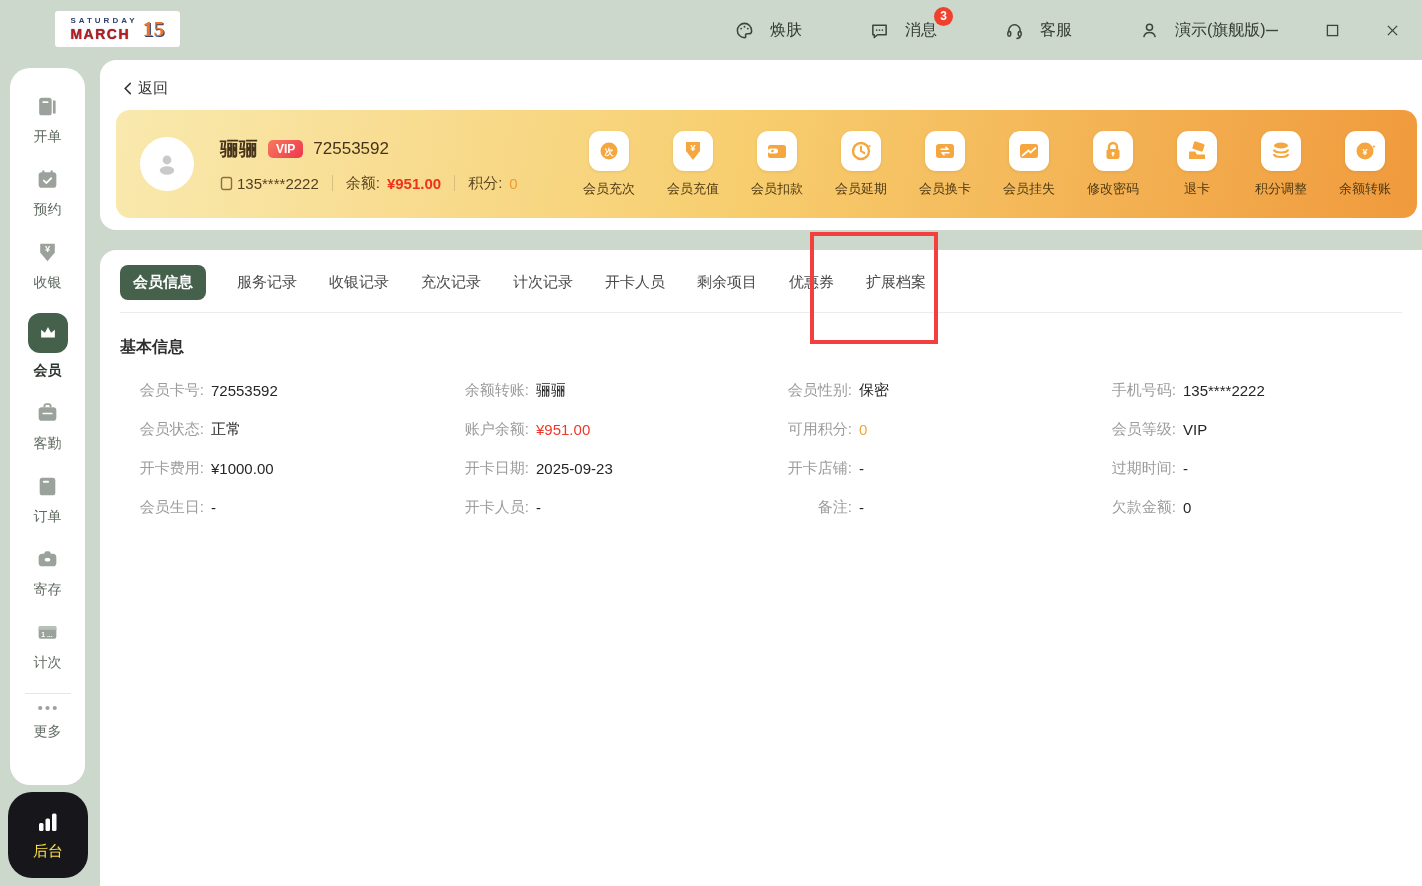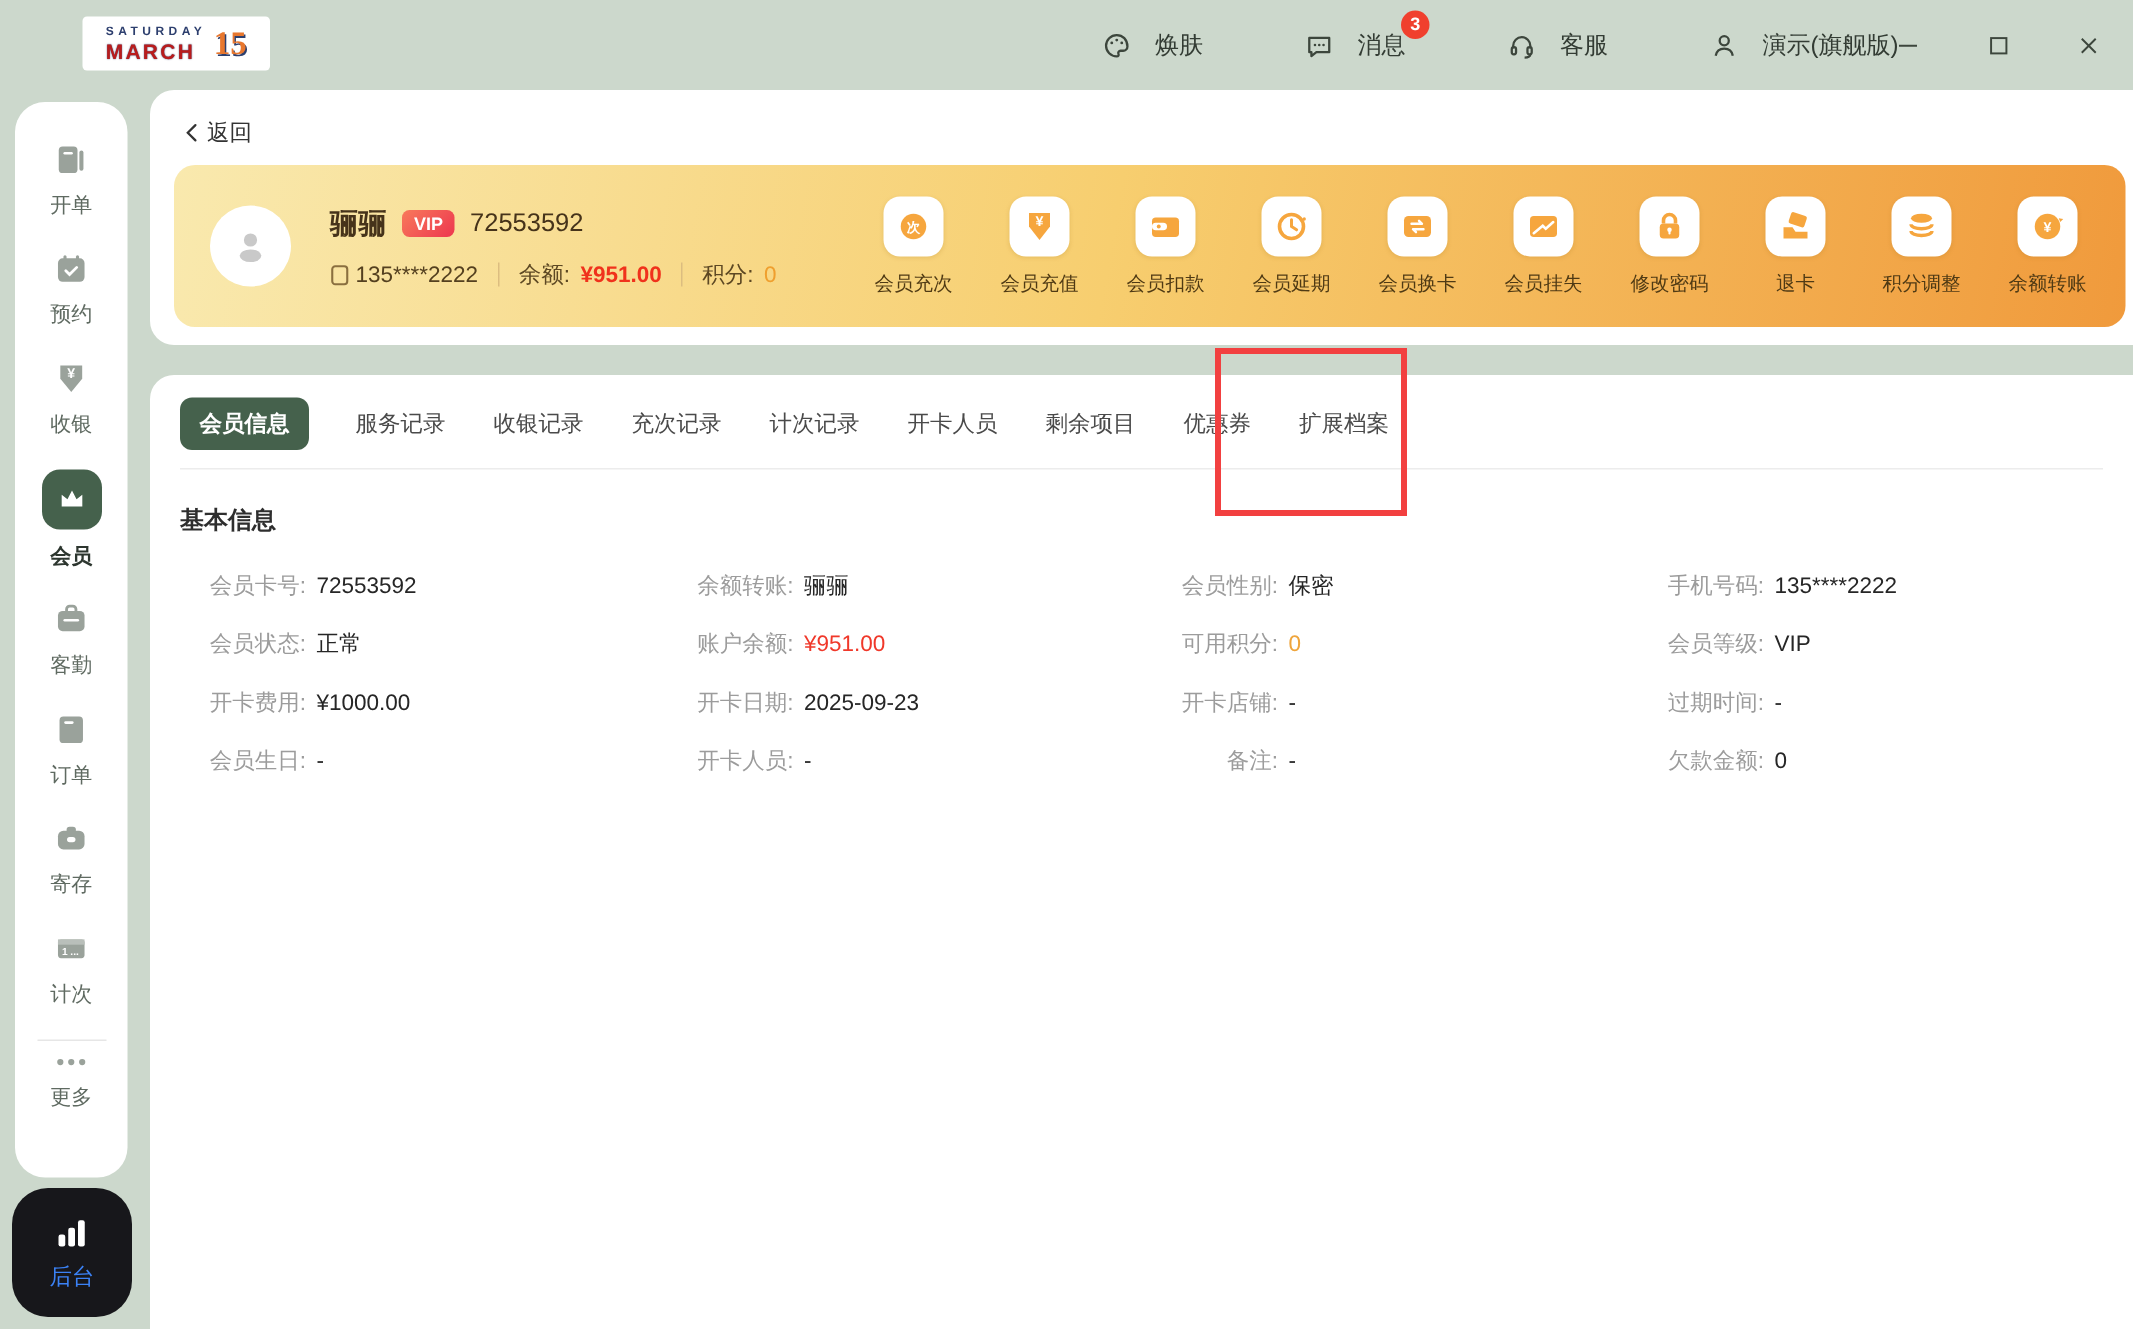--- a/index.html
+++ b/index.html
@@ -34,21 +34,21 @@
              border-radius:20px; display:flex; flex-direction:column; align-items:center; padding-top:26px; }
   .side-item { display:flex; flex-direction:column; align-items:center; gap:9px; margin-bottom:21px; cursor:pointer; }
   .side-item svg { display:block; }
   .side-label { font-size:14px; color:#5f6a61; }
   .side-item.active .side-label { color:#2d362f; font-weight:bold; }
   .active-box { width:40px; height:40px; background:#45614c; border-radius:12px;
                 display:flex; align-items:center; justify-content:center; }
   .side-divider { width:46px; border-top:1px solid #e6e6e6; margin:0 0 8px 0; }
   .backend { position:absolute; left:8px; top:792px; width:80px; height:86px; background:#17171b;
              border-radius:24px; display:flex; flex-direction:column; align-items:center;
-             justify-content:center; gap:8px; color:#3b82f6; font-size:15px; cursor:pointer; }
+             justify-content:center; gap:8px; color:#fde047; font-size:15px; cursor:pointer; }
   
   .top-panel { position:absolute; left:100px; top:60px; width:1322px; height:170px; background:#fff;
                border-radius:16px 0 0 16px; }
   .back-row { position:absolute; left:22px; top:19px; display:flex; align-items:center; gap:5px;
               font-size:15px; color:#333; cursor:pointer; }
   .member-card { position:absolute; left:16px; top:50px; width:1301px; height:108px; border-radius:14px;
                  background:linear-gradient(100deg,#f9e9ae 0%,#f7ce6f 48%,#f09a3c 100%);
                  display:flex; align-items:center; padding:0 26px 0 24px; }
   .avatar { width:54px; height:54px; background:#fff; border-radius:50%; flex:none;
             display:flex; align-items:center; justify-content:center; }

